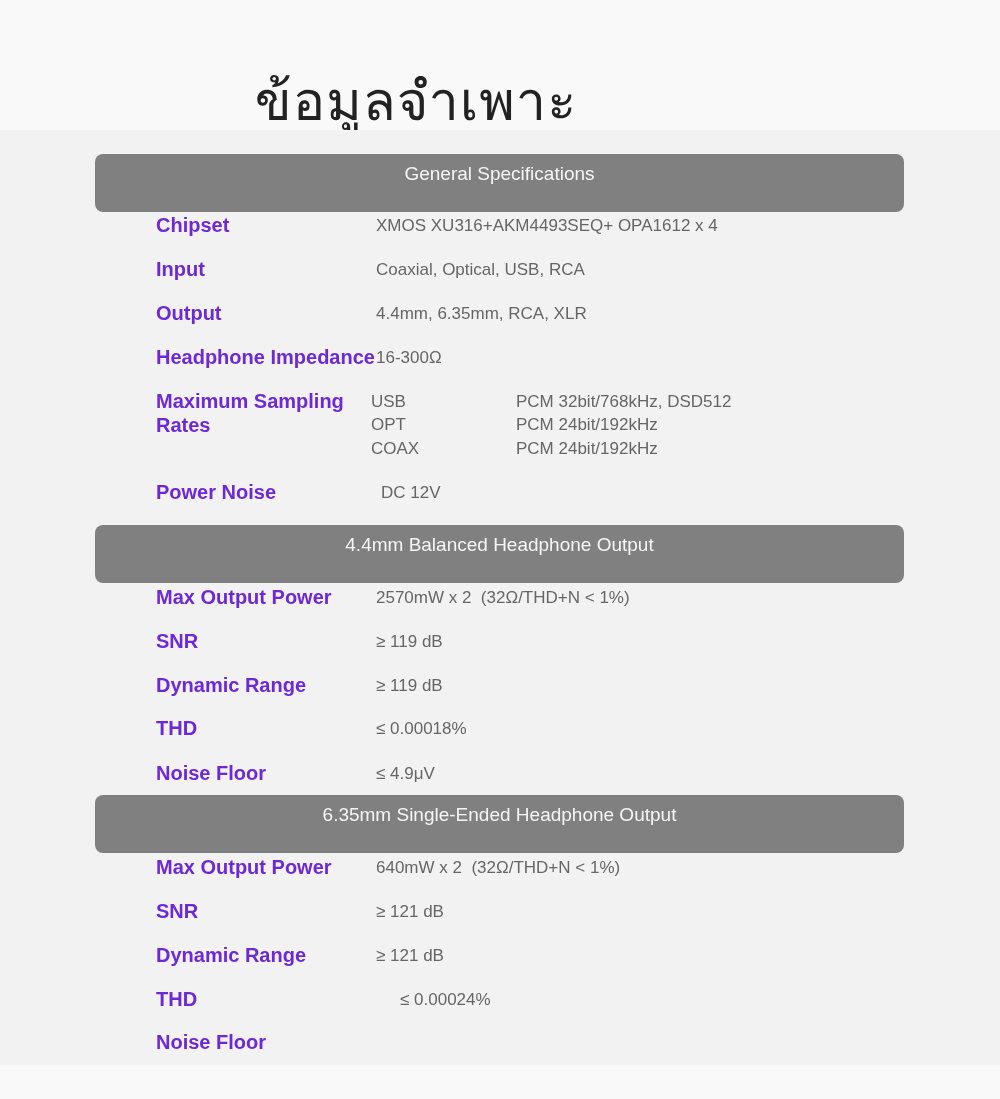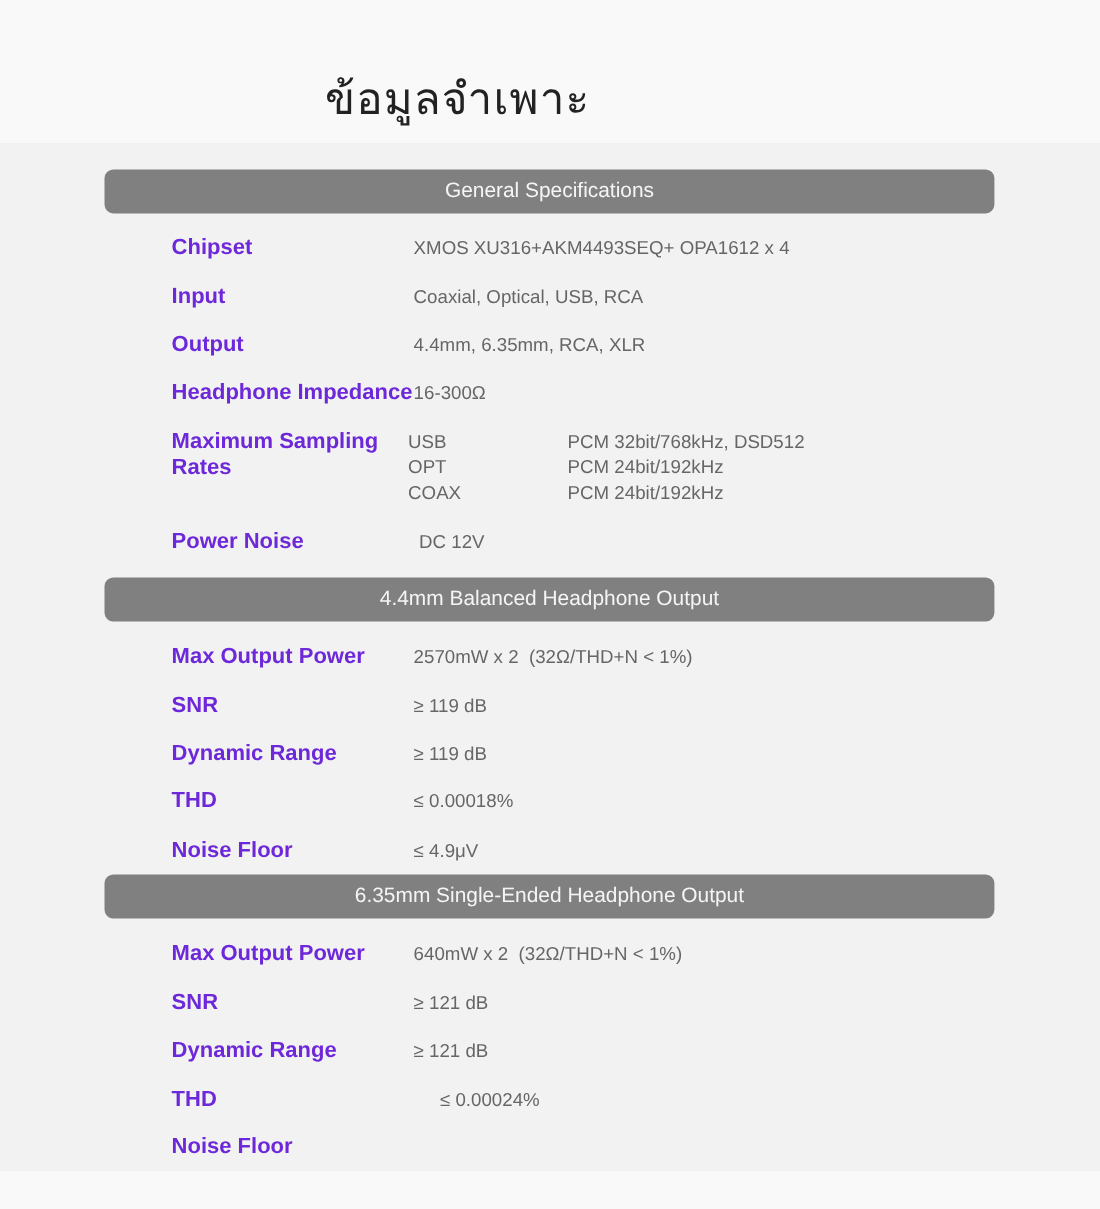--- a/index.html
+++ b/index.html
@@ -3,26 +3,26 @@
 <meta charset="utf-8">
 <style>
   html, body { margin:0; padding:0; }
   body {
     width:1000px; height:1099px; background:#f9f9f9;
     font-family:"Liberation Sans", sans-serif; position:relative; overflow:hidden;
   }
   .top-band { position:absolute; left:0; top:0; width:1000px; height:130px; background:#f9f9f9; }
   .title {
     position:absolute; left:0; top:58px; width:832px; text-align:center;
-    font-family:"DejaVu Sans", sans-serif; font-size:40px; color:#222; letter-spacing:1px;
+    font-family:"DejaVu Sans", sans-serif; font-size:54px; color:#222; letter-spacing:1px;
   }
   .main { position:absolute; left:0; top:130px; width:1000px; height:935px; background:#f2f2f2; }
   .bottom-band { position:absolute; left:0; top:1065px; width:1000px; height:34px; background:#f9f9f9; }
   .section-header {
-    position:absolute; left:95px; width:809px; height:40px; background:#808080;
+    position:absolute; left:95px; width:809px; height:58px; background:#808080;
     border-radius:8px; color:#f5f5f5; font-size:19px; text-align:center; line-height:40px;
   }
   .label { position:absolute; left:120px; font-size:20px; font-weight:bold; color:#6d28d9; line-height:23px;margin-left:36px; }
   .value { position:absolute; left:376px; font-size:17px; color:#666; line-height:23px; }
   .sub { position:absolute; font-size:17px; color:#666; line-height:23px; }
 </style>
 </head>
 <body>
 
 <div class="top-band"></div>

